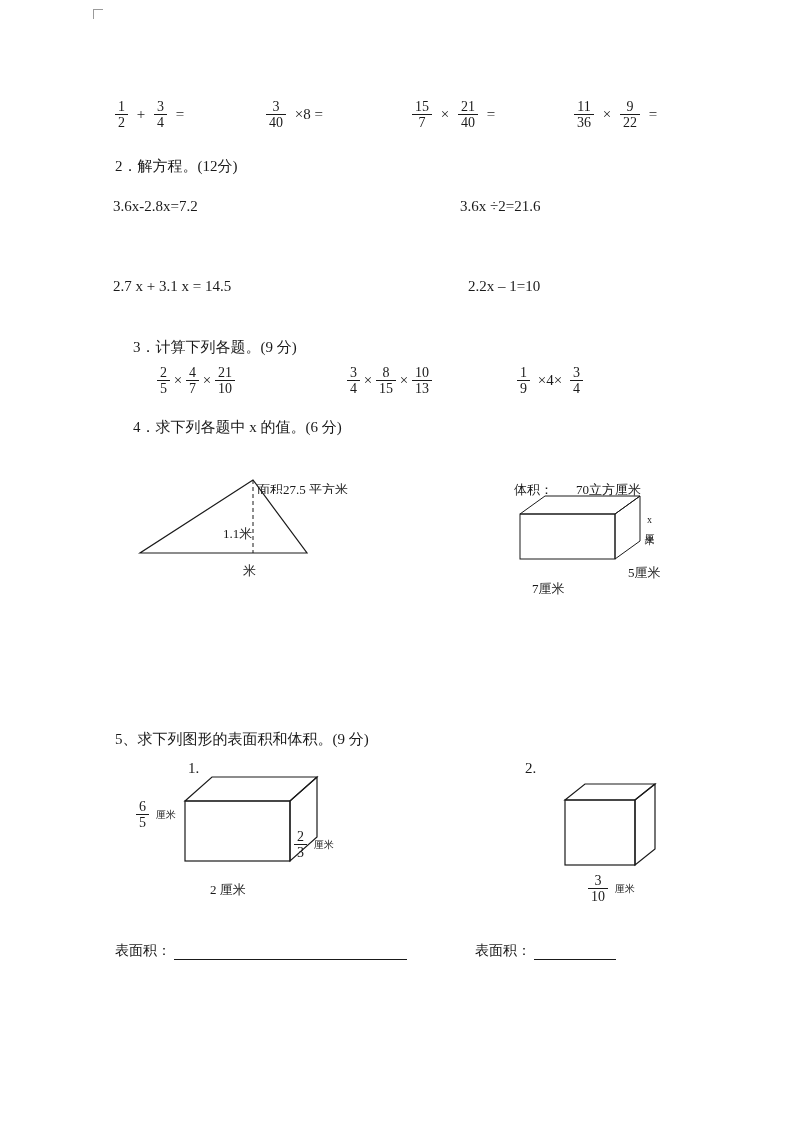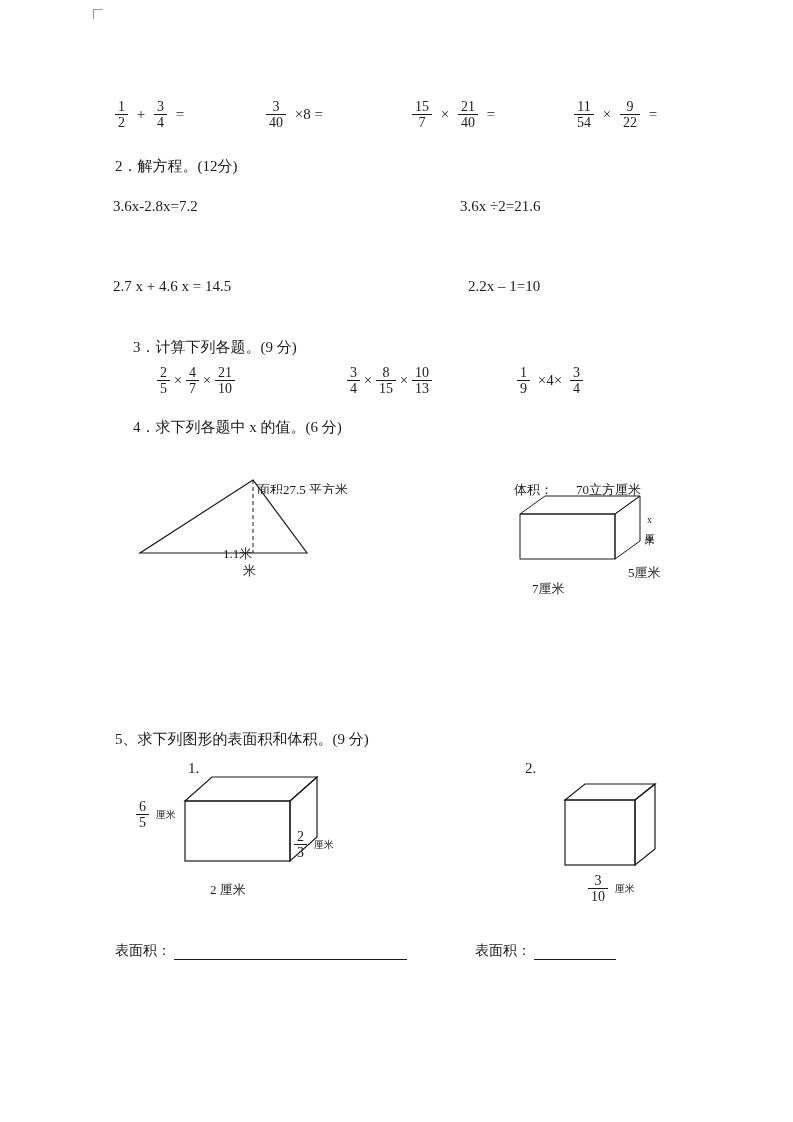--- a/index.html
+++ b/index.html
@@ -60,31 +60,31 @@
 </div>
 
 <div class="abs mrow" style="left:412px; top:99px;">
   <span class="frac"><span class="fn">15</span><span class="fd">7</span></span>
   <span class="txt op">×</span>
   <span class="frac"><span class="fn">21</span><span class="fd">40</span></span>
   <span class="txt tail">=</span>
 </div>
 
 <div class="abs mrow" style="left:574px; top:99px;">
-  <span class="frac"><span class="fn">11</span><span class="fd">54</span></span>
+  <span class="frac"><span class="fn">11</span><span class="fd">36</span></span>
   <span class="txt op">×</span>
   <span class="frac"><span class="fn">9</span><span class="fd">22</span></span>
   <span class="txt tail">=</span>
 </div>
 
 <div class="abs label" style="left:115px; top:157px;">2．解方程。(12分)</div>
 
 <div class="abs" style="left:113px; top:198px;text-align:center;">3.6x-2.8x=7.2</div>
 <div class="abs" style="left:460px; top:198px;">3.6x ÷2=21.6</div>
-<div class="abs" style="left:113px; top:278px;">2.7 x + 4.6 x = 14.5</div>
+<div class="abs" style="left:113px; top:278px;">2.7 x + 3.1 x = 14.5</div>
 <div class="abs" style="left:468px; top:278px;">2.2x – 1=10</div>
 
 <div class="abs label" style="left:133px; top:338px;">3．计算下列各题。(9 分)</div>
 
 <div class="abs mrow" style="left:157px; top:365px;">
   <span class="frac"><span class="fn">2</span><span class="fd">5</span></span>
   <span class="txt">×</span>
   <span class="frac"><span class="fn">4</span><span class="fd">7</span></span>
   <span class="txt">×</span>
   <span class="frac"><span class="fn">21</span><span class="fd">10</span></span>
@@ -107,21 +107,21 @@
 <div class="abs label" style="left:133px; top:418px;">4．求下列各题中 x 的值。(6 分)</div>
 
 <div class="abs" style="left:135px; top:470px; width:230px; height:118px;">
   <svg width="230" height="98" viewBox="0 0 230 98">
     <polygon points="118,10 5,83 172,83" fill="none" stroke="#1a1a1a" stroke-width="1.2"></polygon>
     <line x1="118" y1="10" x2="118" y2="83" stroke="#1a1a1a" stroke-width="1" stroke-dasharray="4,3"></line>
   </svg>
   <div class="abs clip-label" style="left:122px; top:12px; width:105px;">
     <span>面积27.5 平方米</span>
   </div>
-  <div class="abs smalltxt" style="left:88px; top:55px;margin-top:20px;">1.1米</div>
+  <div class="abs smalltxt" style="left:88px; top:55px;">1.1米</div>
   <div class="abs smalltxt" style="left:108px; top:92px;">米</div>
 </div>
 
 <div class="abs" style="left:512px; top:478px; width:180px; height:120px;">
   <div class="abs smalltxt" style="left:2px; top:3px; font-weight:normal;">体积：</div>
   <div class="abs smalltxt" style="left:64px; top:3px;">70立方厘米</div>
   <svg class="abs" style="left:0; top:14px;" width="180" height="72" viewBox="0 0 180 72">
     <polygon points="8,22 33,4 128,4 103,22" fill="none" stroke="#1a1a1a" stroke-width="1"></polygon>
     <rect x="8" y="22" width="95" height="45" fill="none" stroke="#1a1a1a" stroke-width="1"></rect>
     <polygon points="103,22 128,4 128,49 103,67" fill="none" stroke="#1a1a1a" stroke-width="1"></polygon>

